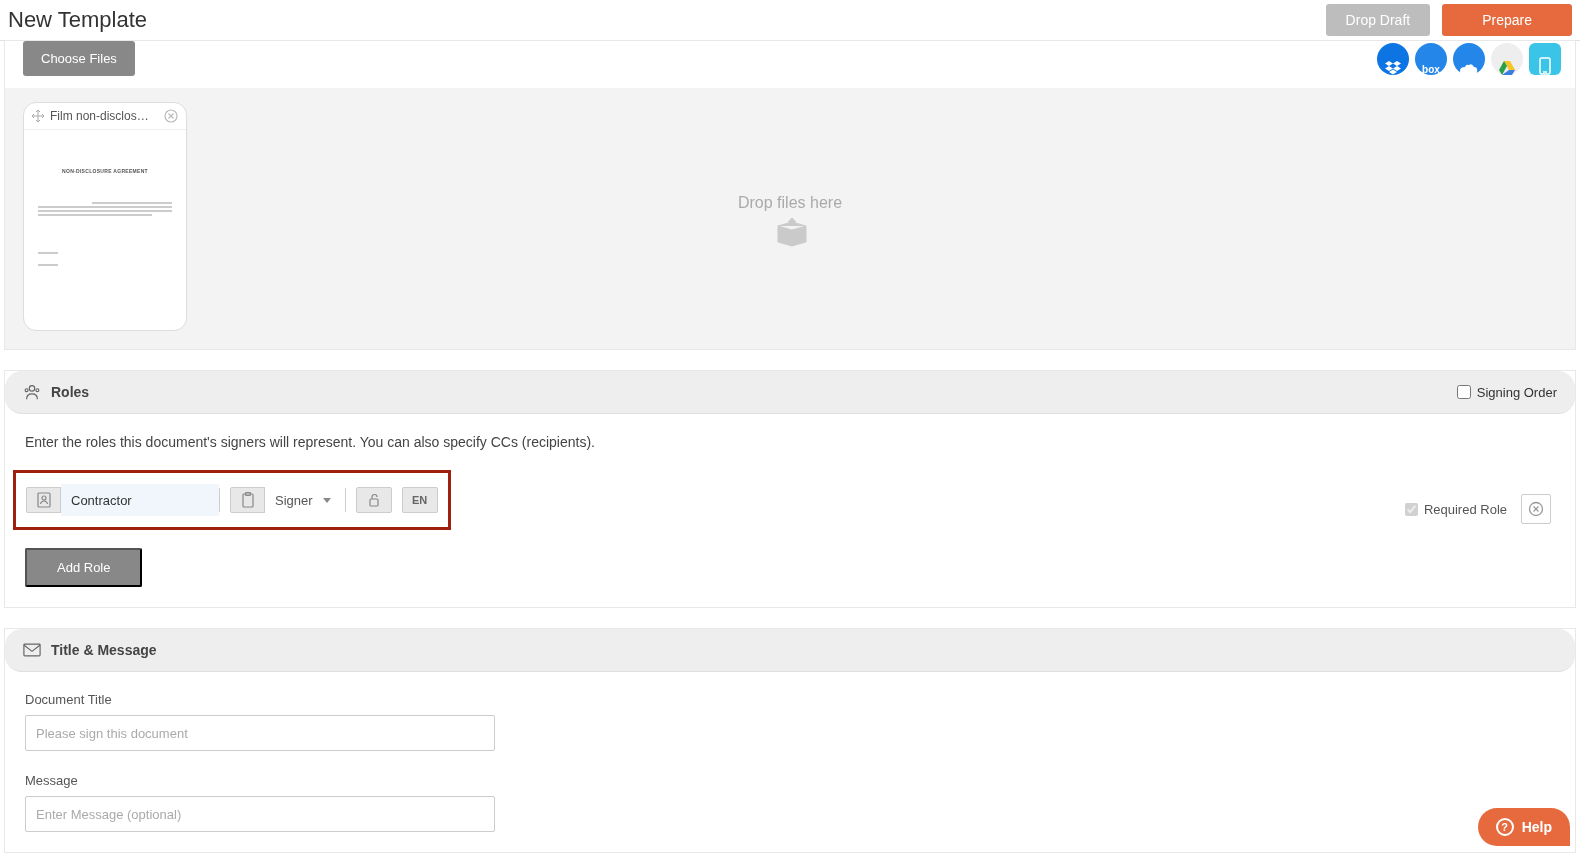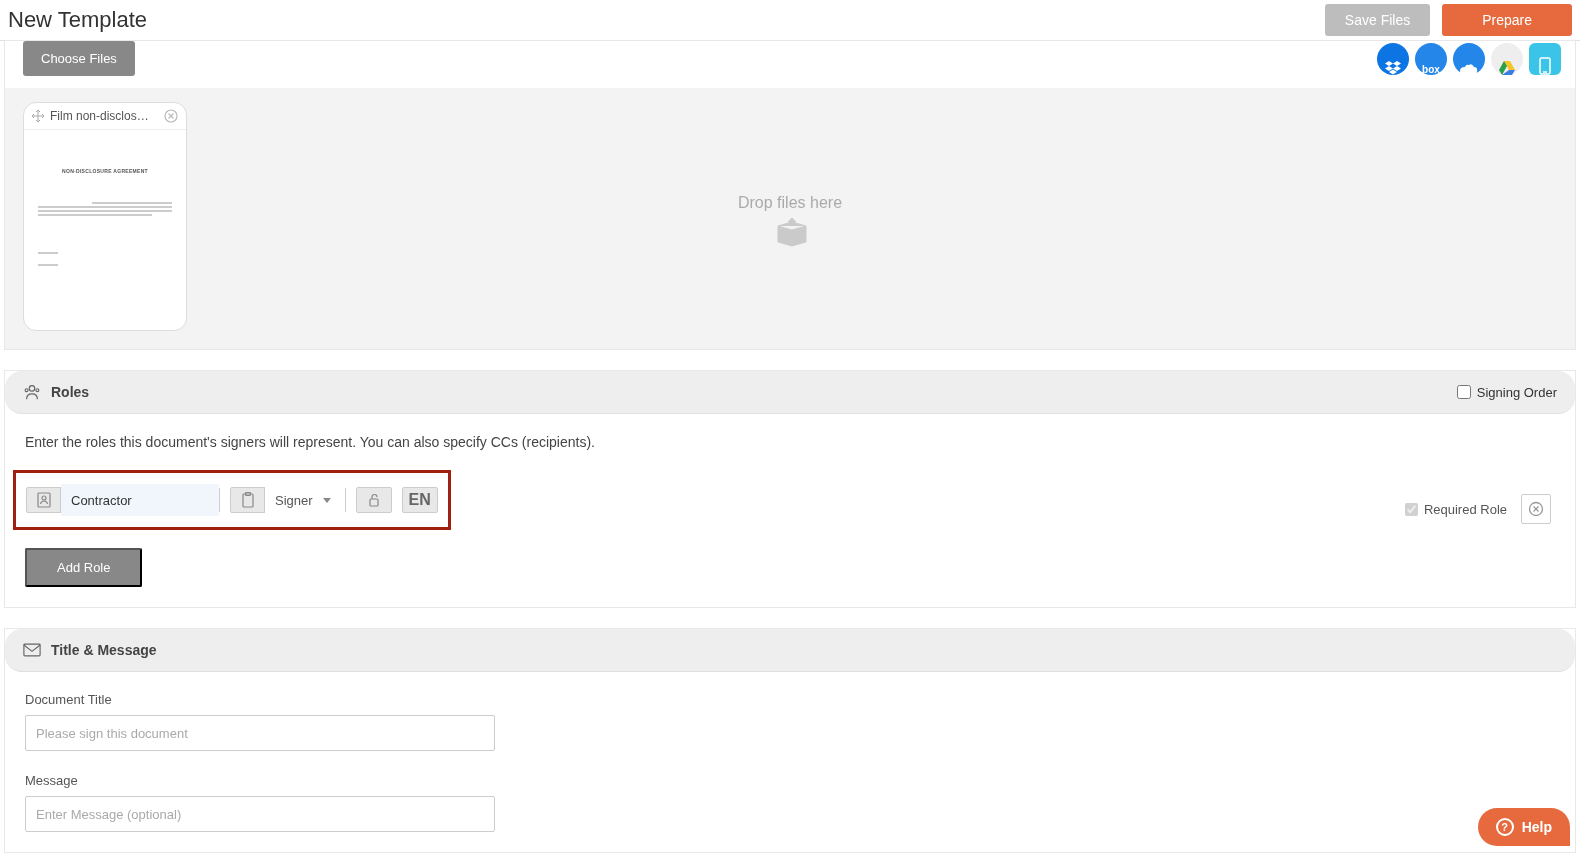--- a/index.html
+++ b/index.html
@@ -49,21 +49,21 @@
 .section-body { padding: 20px; }
 .roles-intro { color: #444; margin-bottom: 20px; }
 
 .role-row-wrap { border: 3px solid #a02010; padding: 14px 10px; display: inline-block; margin-left: -12px; margin-bottom: 18px; }
 .role-row { display: flex; gap: 10px; align-items: stretch; }
 .role-box { display: flex; align-items: center; border: 1px solid #ccc; border-radius: 2px; height: 26px; background: #e8e8e8; }
 .role-icon-cell { width: 34px; display: flex; align-items: center; justify-content: center; color: #888; border-right: 1px solid #ccc; height: 100%; }
 .role-name-input { border: none; background: #f0f6fb; height: 32px; padding: 0 10px; width: 158px; font-size: 13px; color: #333; outline: none; }
 .role-type { background: #fff; padding: 0 14px 0 10px; font-size: 13px; color: #555; display: flex; align-items: center; gap: 10px; height: 32px; cursor: pointer; }
 .role-lock { width: 36px; display: flex; align-items: center; justify-content: center; color: #888; cursor: pointer; }
-.role-lang { width: 36px; display: flex; align-items: center; justify-content: center; font-size: 16px; font-weight: 600; color: #666; cursor: pointer; }
+.role-lang { width: 36px; display: flex; align-items: center; justify-content: center; font-size: 11px; font-weight: 600; color: #666; cursor: pointer; }
 .caret-down { width: 0; height: 0; border-left: 4px solid transparent; border-right: 4px solid transparent; border-top: 5px solid #888; }
 
 .role-row-full { display: flex; align-items: center; justify-content: space-between; }
 .role-right { display: flex; align-items: center; gap: 14px; margin-right: 4px; }
 .req-role { display: flex; align-items: center; gap: 6px; color: #555; font-size: 13px; }
 .req-role input { accent-color: #999; }
 .remove-role { width: 30px; height: 30px; border: 1px solid #ccc; border-radius: 2px; display: flex; align-items: center; justify-content: center; color: #999; cursor: pointer; background: #fff; }
 
 .form-label { color: #555; font-size: 13px; margin-bottom: 8px; display: block; }
 .text-input { width: 470px; height: 36px; border: 1px solid #ccc; border-radius: 2px; padding: 0 10px; font-size: 13px; color: #333; }
@@ -74,21 +74,21 @@
 .help-q { width: 18px; height: 18px; border: 2px solid #fff; border-radius: 50%; display: flex; align-items: center; justify-content: center; font-size: 11px; }
 
 svg { display: block; }
 </style>
 </head>
 <body>
 
 <div class="header">
   <div class="page-title">New Template</div>
   <div class="header-actions">
-    <button class="btn btn-gray">Save Files</button>
+    <button class="btn btn-gray">Drop Draft</button>
     <button class="btn btn-orange">Prepare</button>
   </div>
 </div>
 
 <div class="section section-upload">
   <div class="upload-top">
     <button class="btn btn-darkgray">Choose Files</button>
     <div class="cloud-icons">
       <div class="cloud-icon ci-dropbox">
         <svg width="16" height="14" viewBox="0 0 16 14" fill="#fff">

